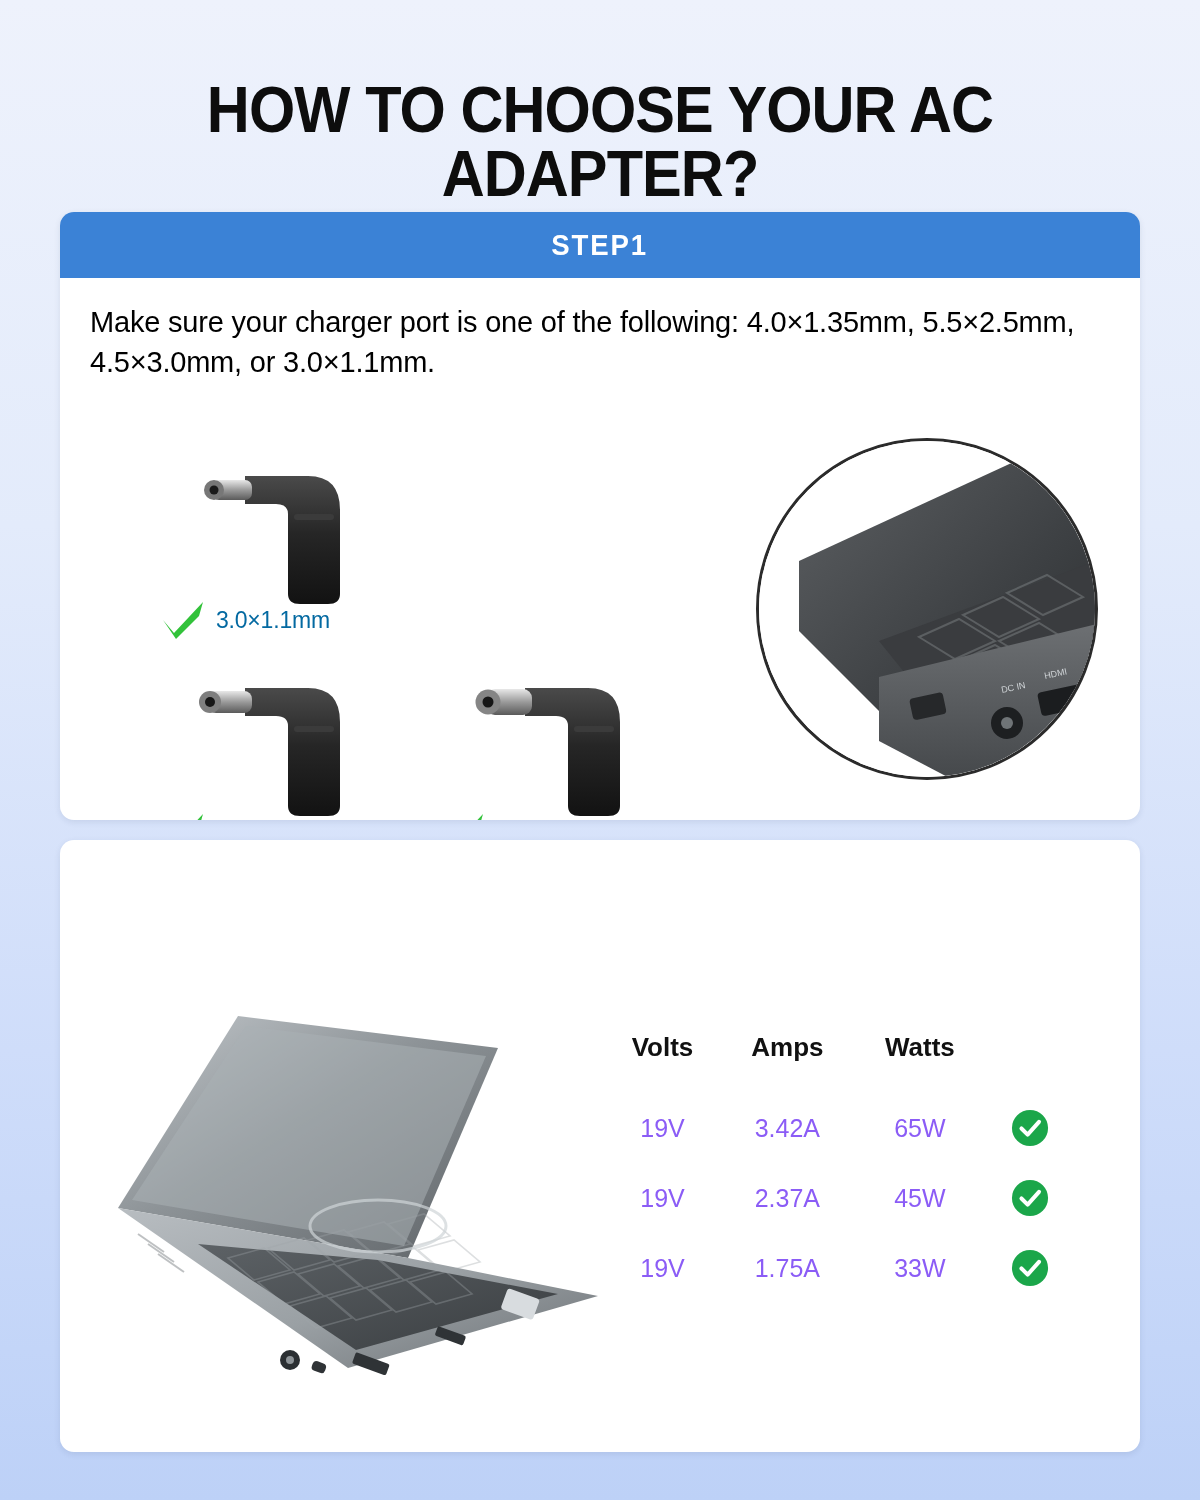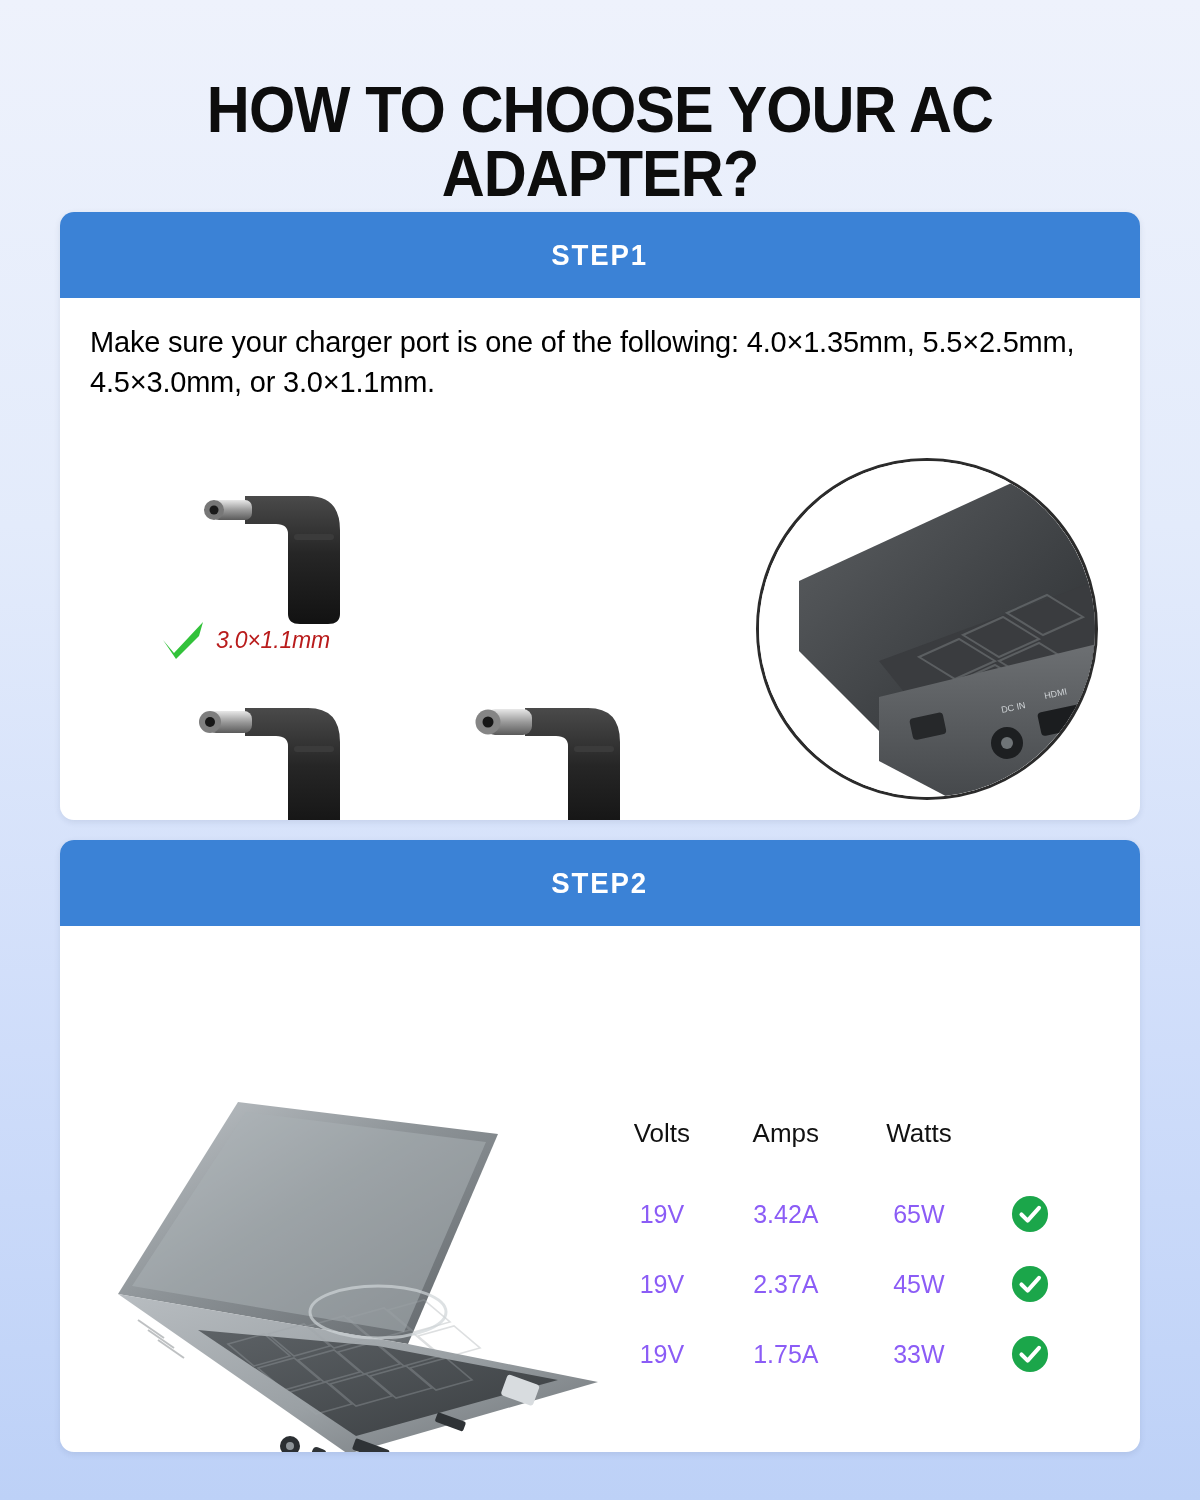--- a/index.html
+++ b/index.html
@@ -34,21 +34,21 @@
     background: #ffffff;
     border-radius: 14px;
     overflow: hidden;
     box-shadow: 0 2px 6px rgba(30,50,90,0.10);
   }
   #card-step1 { top: 212px; height: 608px; }
   #card-step2 { top: 840px; height: 612px; }
 
   .card-header {
     background: #3b82d6;
-    height: 86px;
+    height: 66px;
     display: flex;
     align-items: center;
     justify-content: center;
   }
   .card-header .label {
     color: #ffffff;
     font-size: 30px;
     font-weight: 700;
     letter-spacing: 2px;
     font-family: "Liberation Sans", sans-serif;
@@ -77,23 +77,22 @@
   .plug-art { position: absolute; left: 30px; top: 0; }
   .plug-label-row {
     position: absolute;
     left: 0; top: 146px;
     display: flex;
     align-items: center;
     gap: 10px;
   }
   .plug-label {
     font-size: 23px;
-    color: #b91c1c;
+    color: #0369a1;
     letter-spacing: -0.2px;
-    font-style: italic;
   }
   .check-green { width: 46px; height: 40px; flex: 0 0 46px; }
 
   
   .port-circle {
     position: absolute;
     right: 42px;
     top: 160px;
     width: 342px; height: 342px;
     border-radius: 50%;
@@ -107,21 +106,21 @@
 
   .spec-table {
     position: absolute;
     left: 545px;
     top: 192px;
     width: 470px;
     border-collapse: collapse;
   }
   .spec-table th {
     font-size: 26px;
-    font-weight: 400;
+    font-weight: 700;
     color: #111;
     text-align: center;
     padding-bottom: 30px;
   }
   .spec-table td {
     font-size: 25px;
     color: #8b5cf6;
     text-align: center;
     padding: 16px 0;
   }
@@ -245,23 +244,20 @@
         <rect x="278" y="252" width="62" height="24" rx="4" fill="#1b1d1f" transform="rotate(-12 278 252)"></rect>
         <rect x="330" y="238" width="22" height="14" rx="6" fill="#1b1d1f" transform="rotate(-12 330 238)"></rect>
         <text x="243" y="252" font-family="Liberation Sans, sans-serif" font-size="9" fill="#cfd3d6" transform="rotate(-12 243 252)">DC IN</text>
         <text x="286" y="238" font-family="Liberation Sans, sans-serif" font-size="9" fill="#cfd3d6" transform="rotate(-12 286 238)">HDMI</text>
       </svg>
     </div>
   </div>
 </section>
 
 <section class="card" id="card-step2">
-  <div class="card-header">
-    <span class="label">STEP2</span>
-  </div>
   <div class="card-body">
 
     <svg class="laptop-art" width="560" height="370" viewBox="0 0 560 370">
       <defs>
         <linearGradient id="lid2" x1="0" y1="0" x2="1" y2="1">
           <stop offset="0%" stop-color="#c3c8cc"></stop>
             <stop offset="45%" stop-color="#8d9397"></stop>
             <stop offset="100%" stop-color="#5e6367"></stop>
         </linearGradient>
         <linearGradient id="base2" x1="0" y1="0" x2="1" y2="1">

